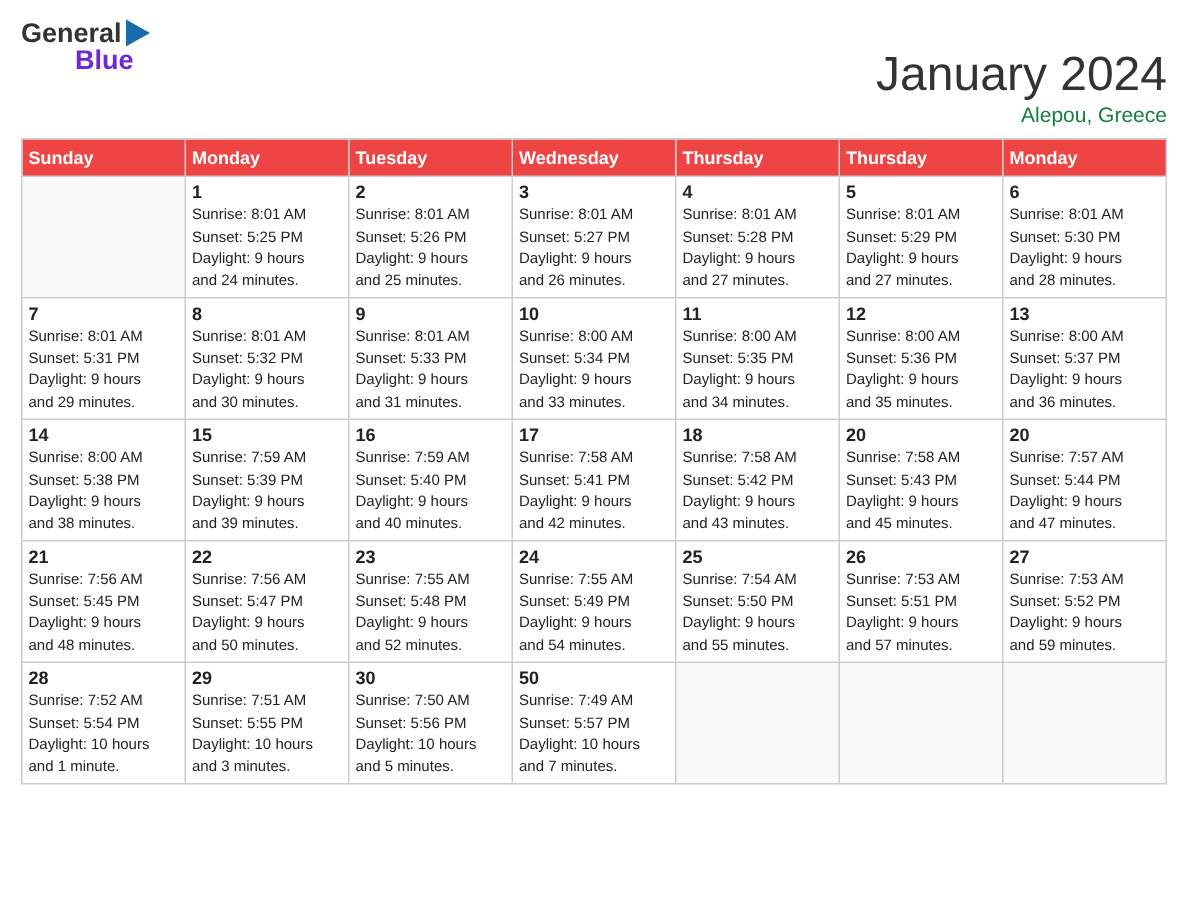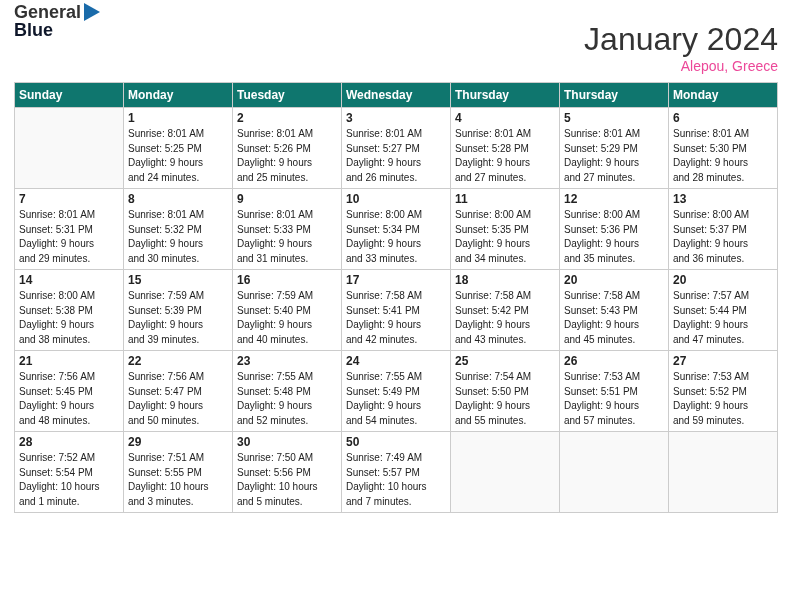--- a/index.html
+++ b/index.html
@@ -7,21 +7,21 @@
       font-family: Arial, sans-serif;
       background: #fff;
       width: 792px;
       height: 612px;
       overflow: hidden;
     }
     .page {
       width: 792px;
       height: 488px;
       background: #fff;
-      padding: 2px 14px;
+      padding: 12px 14px;
     }
     .header {
       display: flex;
       justify-content: space-between;
       align-items: flex-start;
       margin-bottom: 8px;
     }
     .logo {
       display: flex;
       flex-direction: column;
@@ -31,29 +31,29 @@
       text-align: right;
       margin-top: 19px;
     }
     .month-year {
       font-size: 32px;
       color: #333;
       font-weight: normal;
     }
     .location {
       font-size: 14px;
-      color: #ec4899;
+      color: #15803d;
       text-align: right;
     }
     .calendar {
       width: 100%;
       border-collapse: collapse;
     }
     .calendar th {
-      background: #0f766e;
+      background: #ef4444;
       color: #fff;
       font-size: 12px;
       padding: 5px 4px;
       text-align: left;
       border: 1px solid #ccc;
     }
     .calendar td {
       border: 1px solid #ccc;
       vertical-align: top;
       padding: 3px 4px;
@@ -93,21 +93,21 @@
 </head>
 <body>
 
 <div class="page">
   <div class="header">
     <div class="logo">
       <div class="logo-row">
         <span style="font-size:18px; font-weight:bold; color:#333;">General</span>
         <div class="logo-triangle"></div>
       </div>
-      <span style="font-size:18px; font-weight:bold; color:#0f172a; margin-top:-3px;">Blue</span>
+      <span style="font-size:18px; font-weight:bold; color:#6d28d9; margin-top:-3px;margin-left:36px;">Blue</span>
     </div>
     <div class="title-block">
       <div class="month-year">January 2024</div>
       <div class="location">Alepou, Greece</div>
     </div>
   </div>
 
   <table class="calendar">
     <thead>
       <tr>

